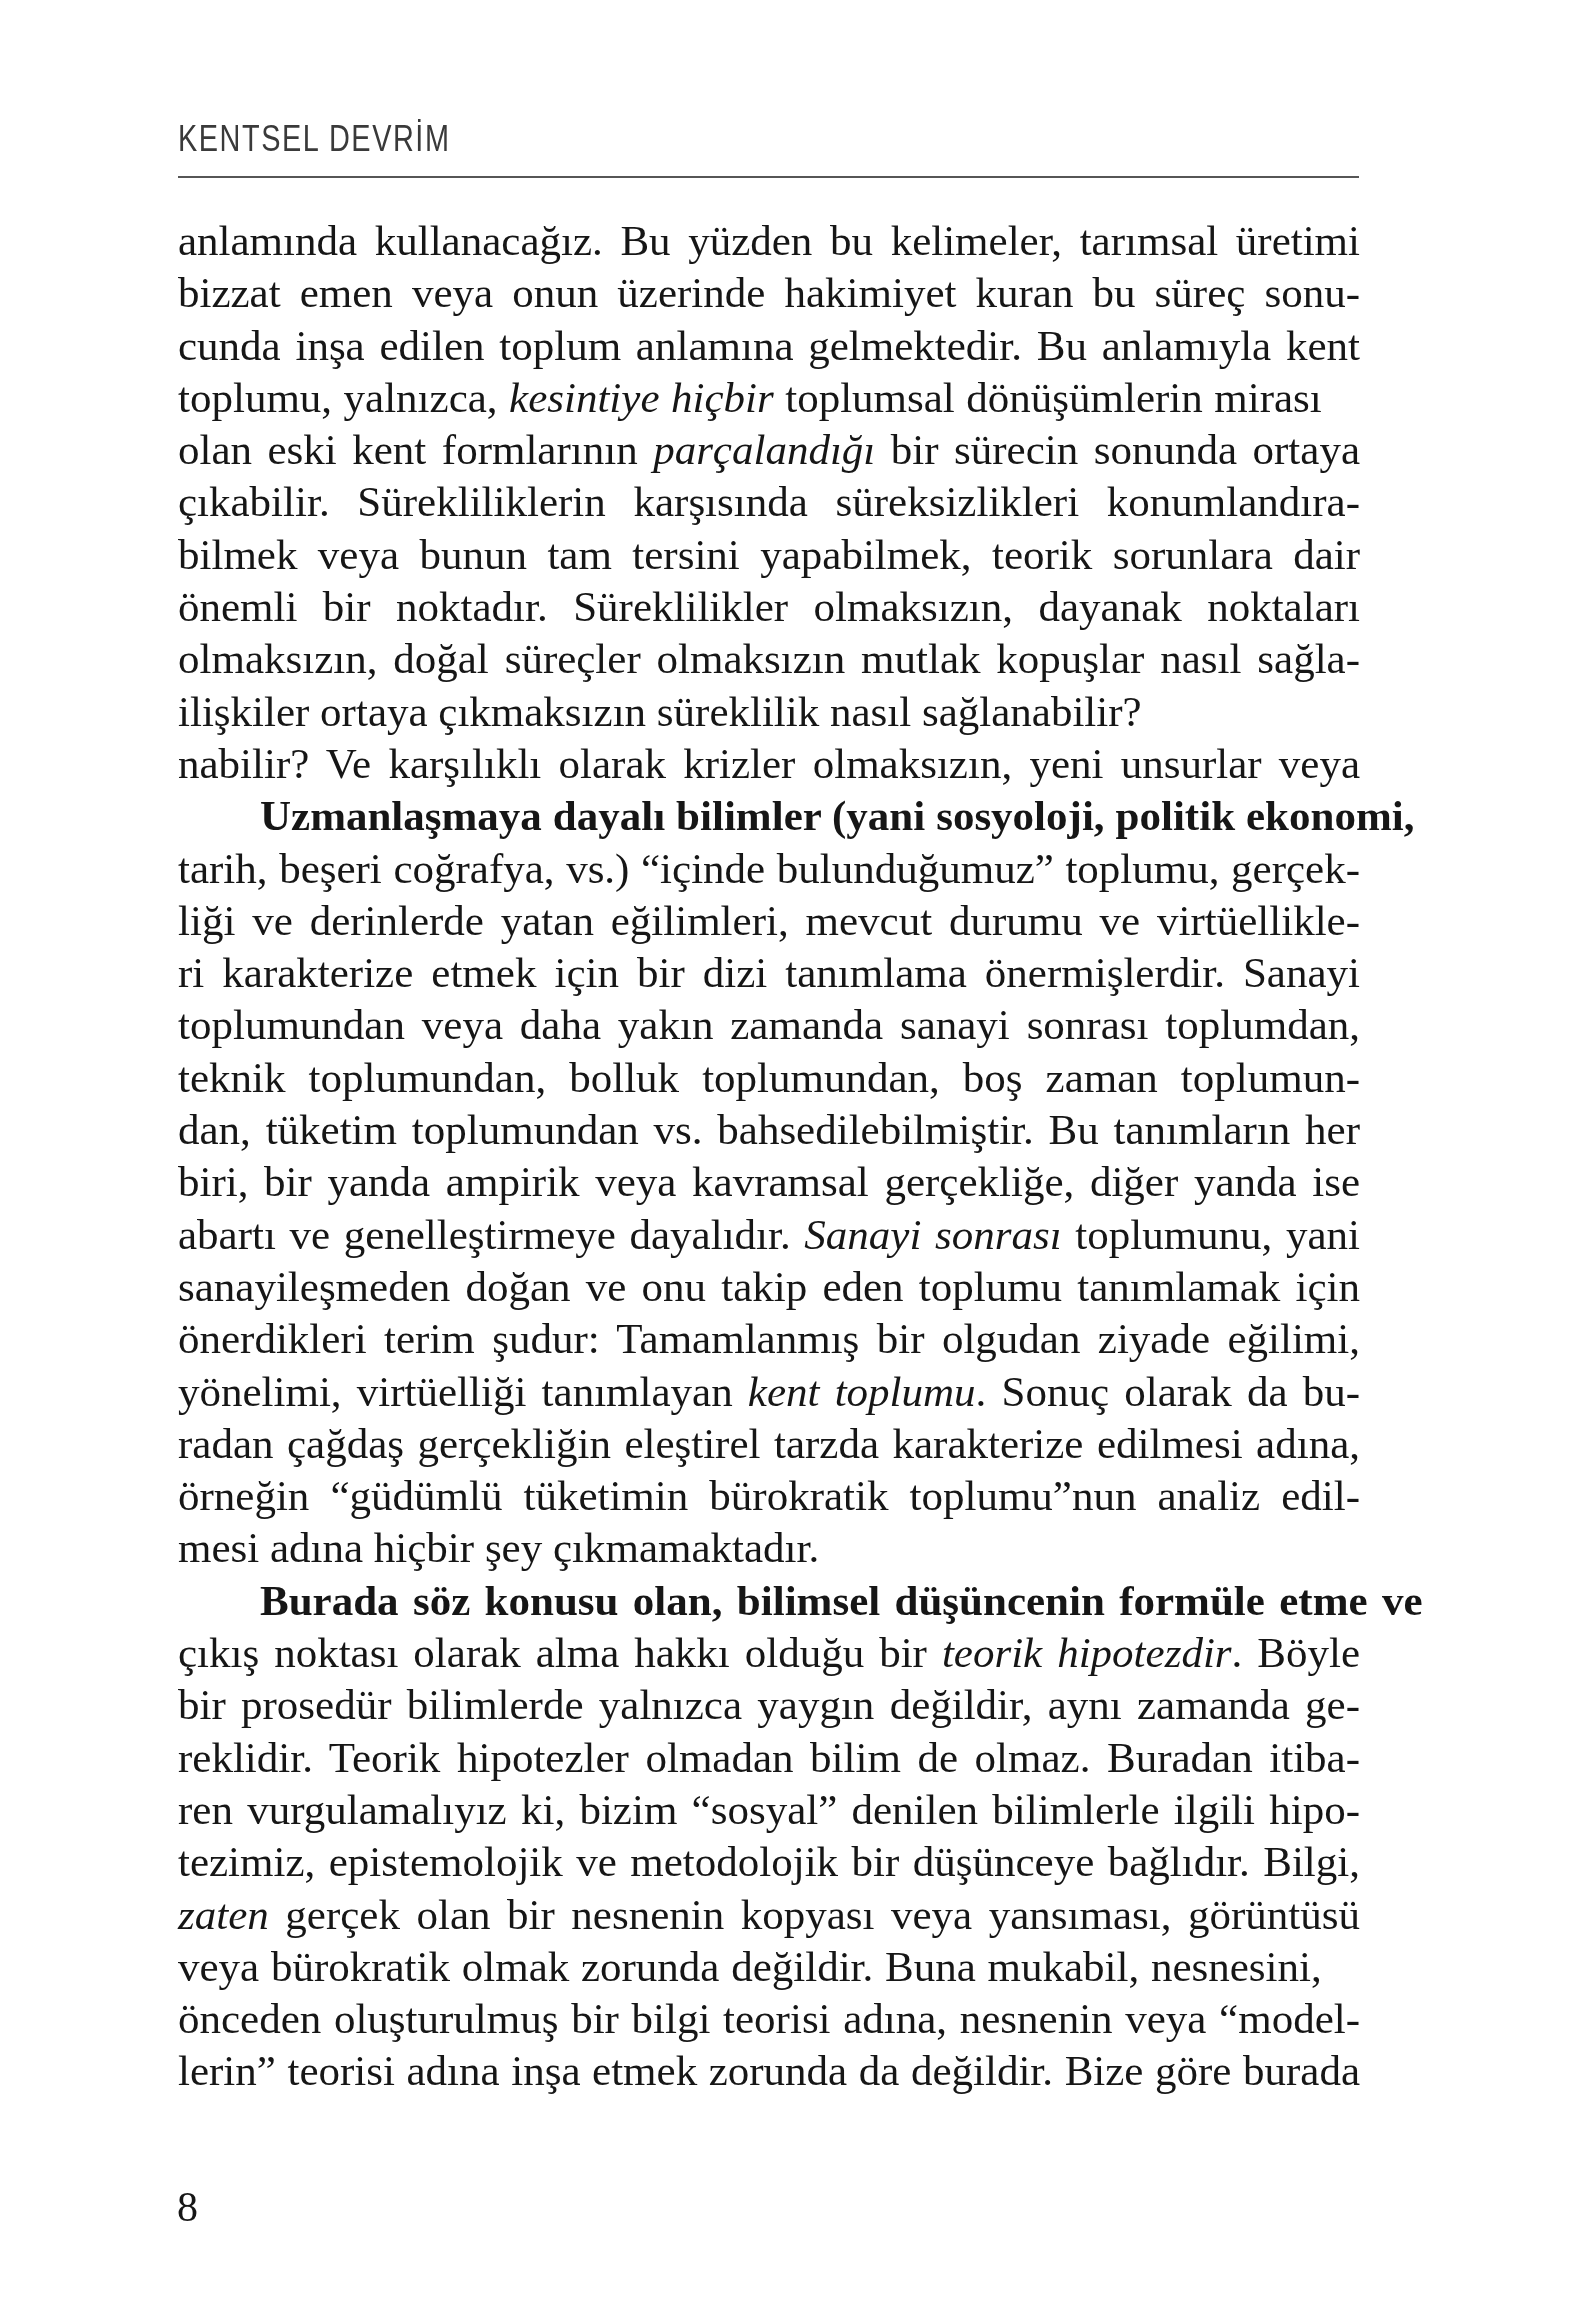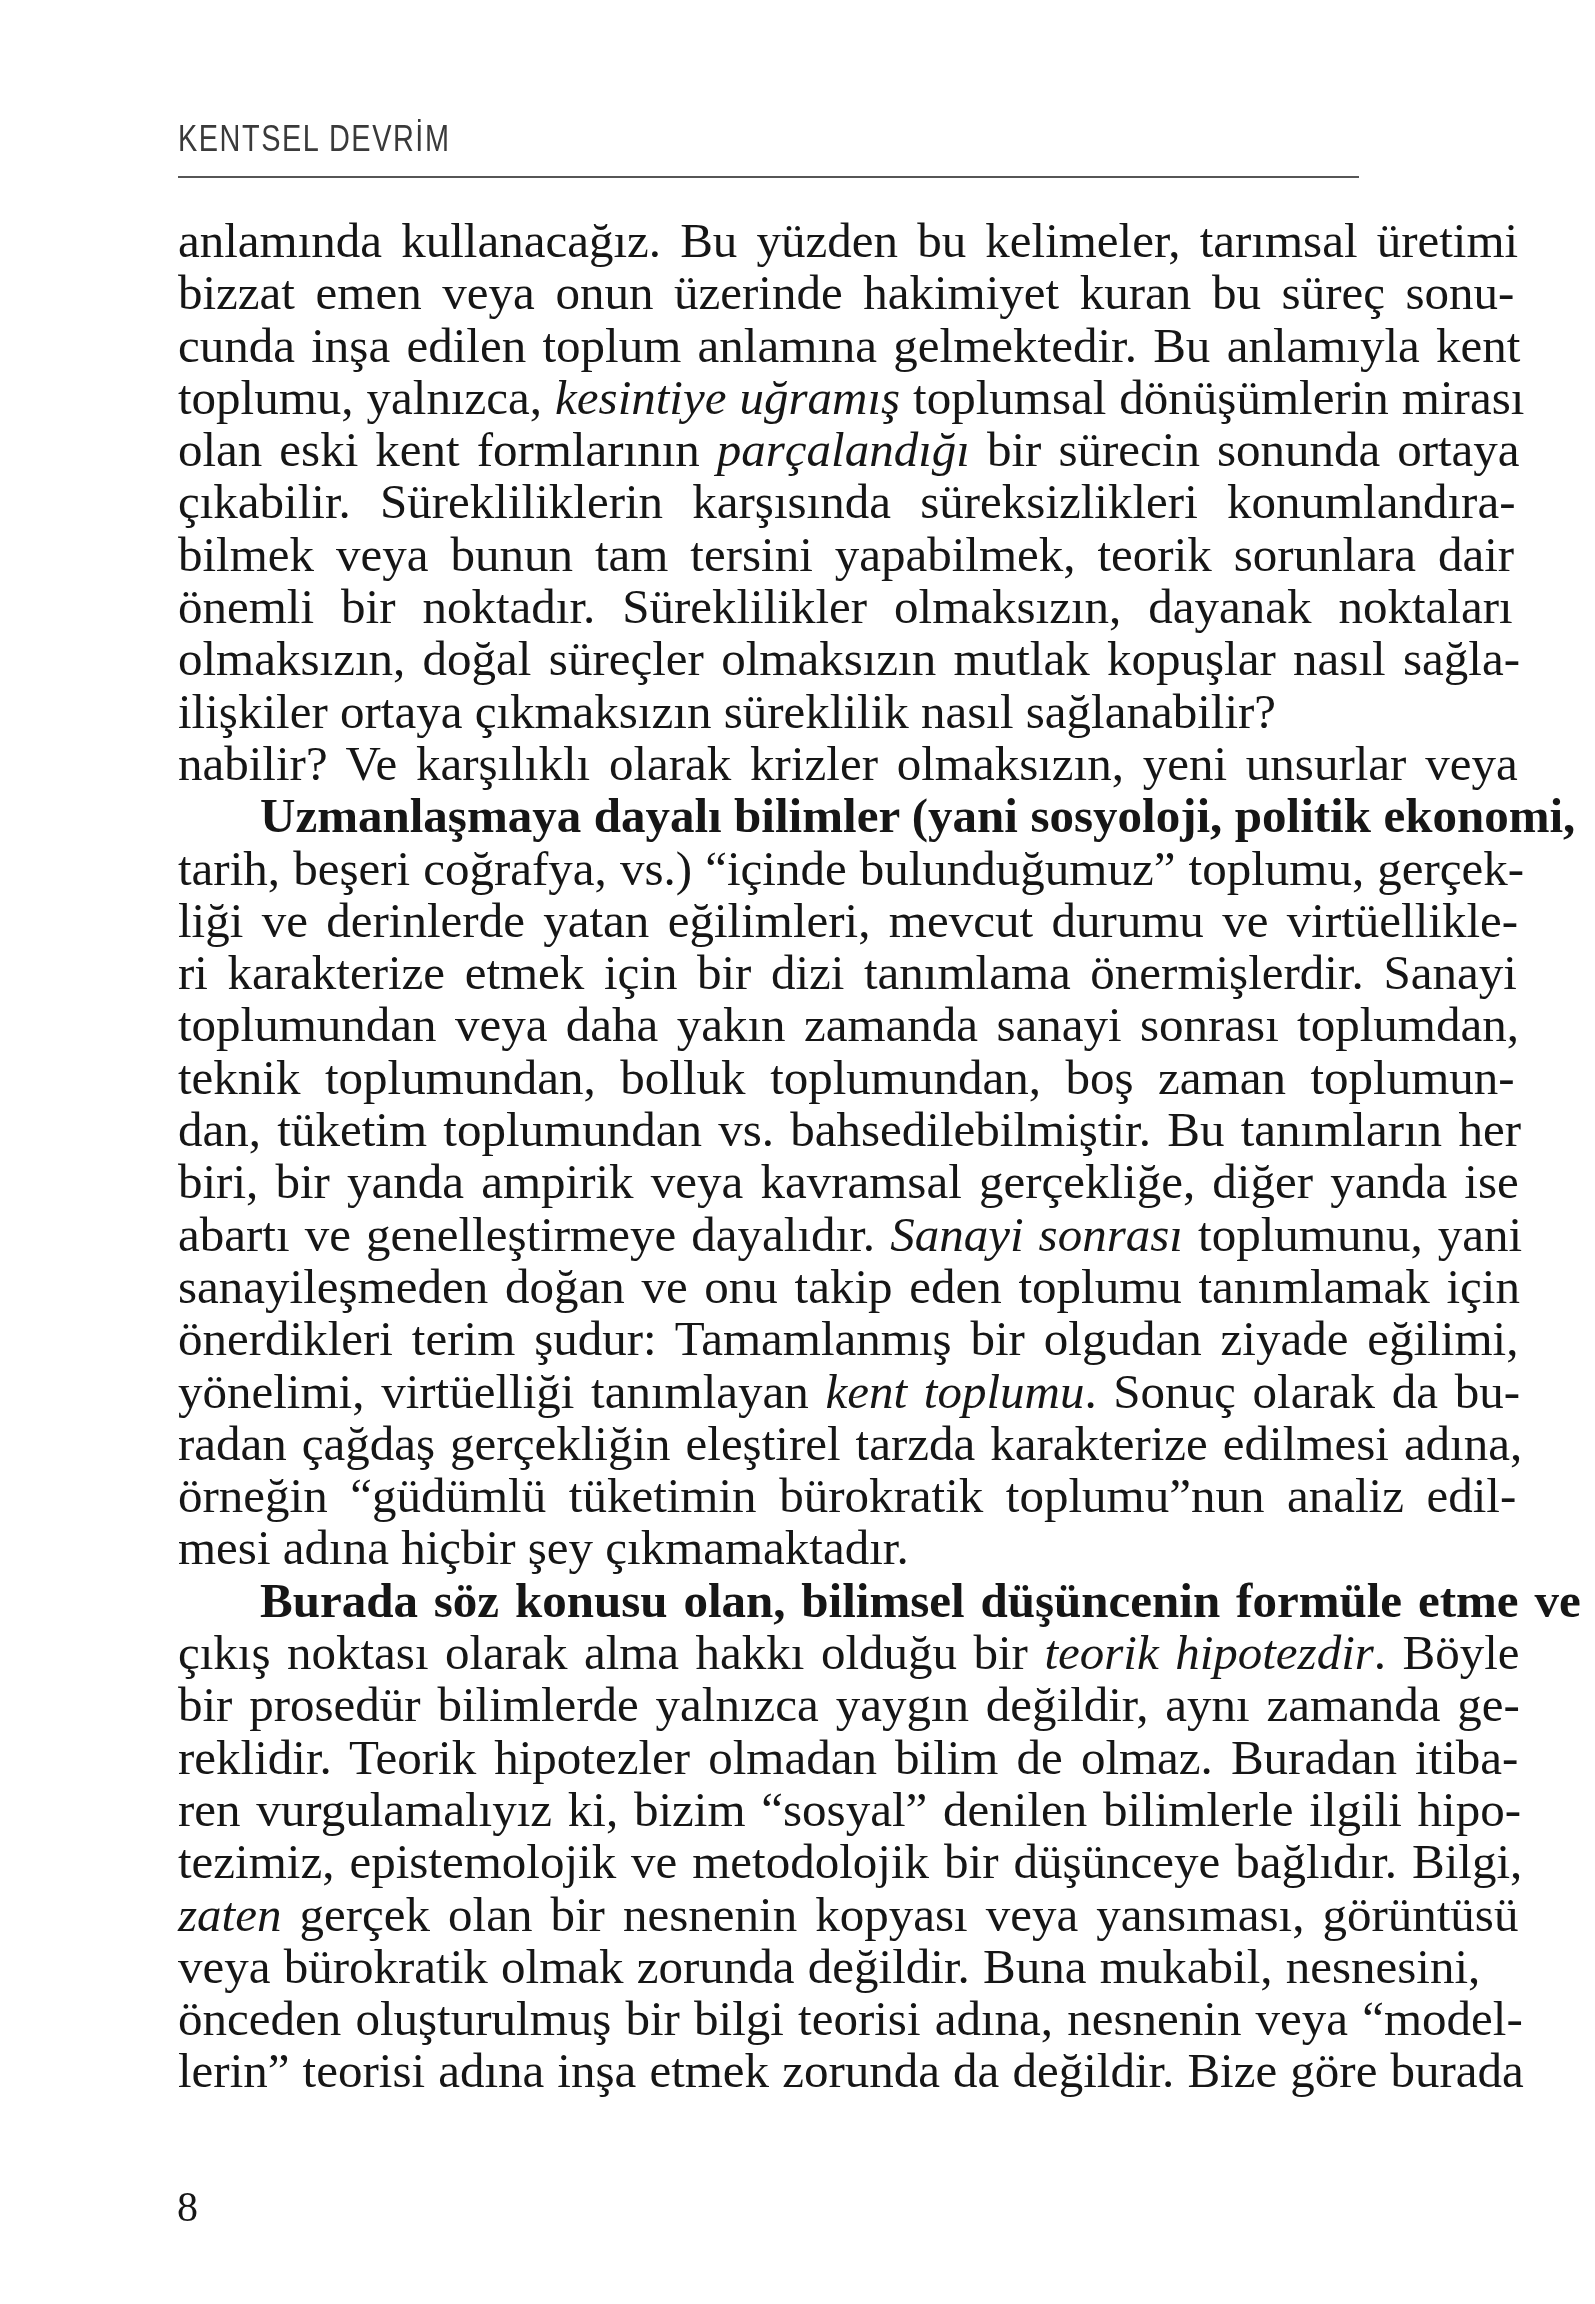--- a/index.html
+++ b/index.html
@@ -31,21 +31,21 @@
     top: 176px;
     width: 1181px;
     height: 2px;
     background: var(--rule, #565656);
   }
   .body-text {
     position: absolute;
     left: 178px;
     top: 215px;
     width: 1182px;
-    font-size: 49px;
+    font-size: 43px;
     line-height: 52.3px;
     color: var(--text, #161616);
   }
   .line {
     white-space: nowrap;
     overflow: visible;
     height: 52.3px;
   }
   .line.first-indent { padding-left: 82px; font-weight: bold; }
   .line i { font-style: italic; }
@@ -62,21 +62,21 @@
 <body>
 
 <div class="page">
   <div class="running-head">KENTSEL DEVRİM</div>
   <div class="header-rule"></div>
   <main class="body-text">
       <div class="paragraph">
         <div class="line"><span class="line-content" style="word-spacing: 6.88393px;">anlamında kullanacağız. Bu yüzden bu kelimeler, tarımsal üretimi</span></div>
         <div class="line"><span class="line-content" style="word-spacing: 8.34896px;">bizzat emen veya onun üzerinde hakimiyet kuran bu süreç sonu-</span></div>
         <div class="line"><span class="line-content" style="word-spacing: 4.00781px;">cunda inşa edilen toplum anlamına gelmektedir. Bu anlamıyla kent</span></div>
-        <div class="line"><span class="line-content" style="word-spacing: 0.742188px;">toplumu, yalnızca, <i>kesintiye uğramış</i> toplumsal dönüşümlerin mirası</span></div>
+        <div class="line"><span class="line-content" style="word-spacing: 0.742188px;">toplumu, yalnızca, <i>kesintiye hiçbir</i> toplumsal dönüşümlerin mirası</span></div>
         <div class="line"><span class="line-content" style="word-spacing: 4.74414px;">olan eski kent formlarının <i>parçalandığı</i> bir sürecin sonunda ortaya</span></div>
         <div class="line"><span class="line-content" style="word-spacing: 16.957px;">çıkabilir. Sürekliliklerin karşısında süreksizlikleri konumlandıra-</span></div>
         <div class="line"><span class="line-content" style="word-spacing: 9.68164px;">bilmek veya bunun tam tersini yapabilmek, teorik sorunlara dair</span></div>
         <div class="line"><span class="line-content" style="word-spacing: 14.6901px;">önemli bir noktadır. Süreklilikler olmaksızın, dayanak noktaları</span></div>
         <div class="line"><span class="line-content" style="word-spacing: 5.08705px;">olmaksızın, doğal süreçler olmaksızın mutlak kopuşlar nasıl sağla-</span></div>
         <div class="line para-last"><span class="line-content">ilişkiler ortaya çıkmaksızın süreklilik nasıl sağlanabilir?</span></div>
         <div class="line"><span class="line-content" style="word-spacing: 6.5px;">nabilir? Ve karşılıklı olarak krizler olmaksızın, yeni unsurlar veya</span></div>
       </div>
       <div class="paragraph">
         <div class="line first-indent"><span class="line-content" style="word-spacing: 0.21875px;">Uzmanlaşmaya dayalı bilimler (yani sosyoloji, politik ekonomi,</span></div>

